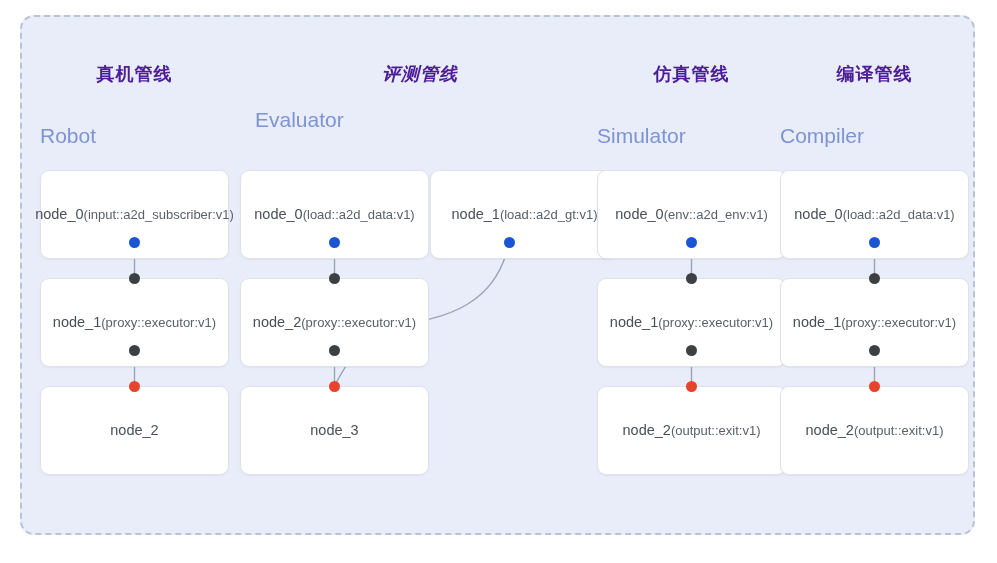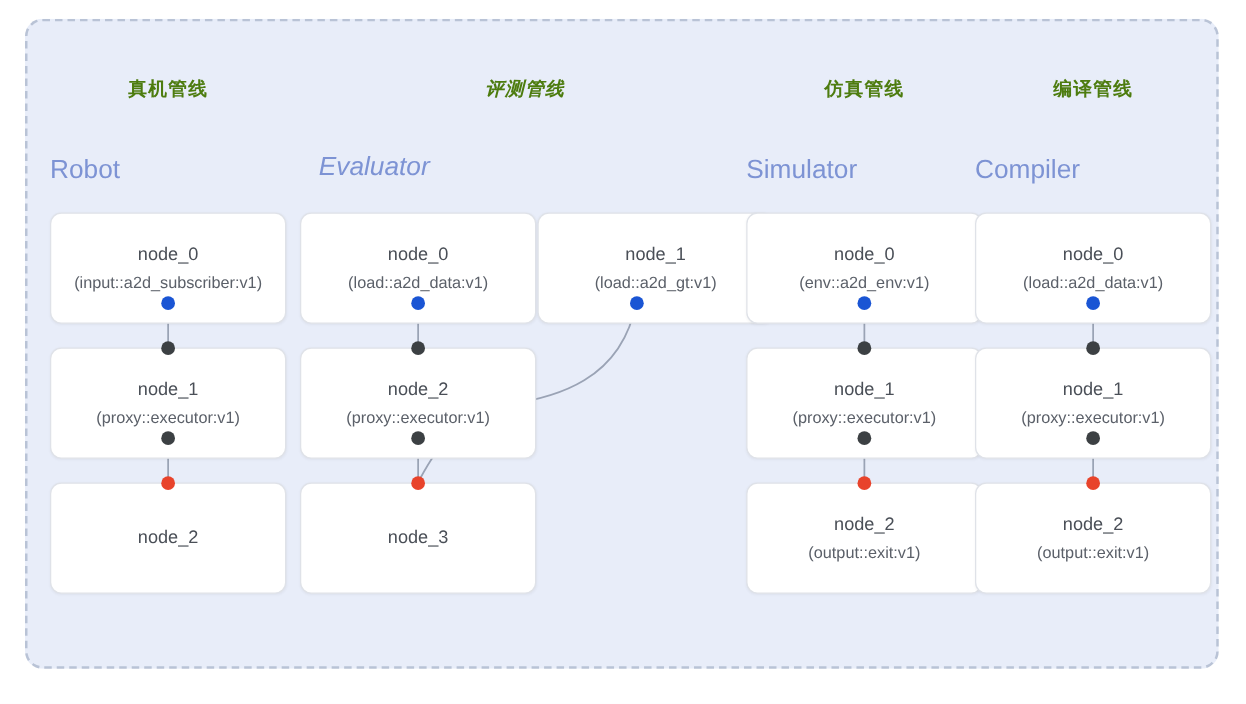--- a/index.html
+++ b/index.html
@@ -46,23 +46,23 @@
     pointer-events: none;
   }
 
   
   .column {
     position: absolute;
   }
   .col-title {
     position: absolute;
     text-align: center;
-    font-size: 15px;
+    font-size: 18px;
     font-weight: bold;
-    color: #4d7c0f;
+    color: #4c1d95;
     letter-spacing: 1px;
     white-space: nowrap;
   }
   .col-subtitle {
     position: absolute;
     text-align: left;
     font-size: 21px;
     font-weight: normal;
     color: #7d93d4;
     white-space: nowrap;
@@ -72,21 +72,21 @@
   .node-card {
     position: absolute;
     width: 189px;
     height: 89px;
     box-sizing: border-box;
     background: #ffffff;
     border: 1px solid #dfe2e8;
     border-radius: 9px;
     box-shadow: 0 1px 2px rgba(60,64,67,0.06);
     display: flex;
-    flex-direction: column;
+    flex-direction: row;
     align-items: center;
     justify-content: center;
     z-index: 3;
   }
   .node-name {
     font-size: 14.5px;
     color: #4a4f57;
     line-height: 21px;
   }
   .node-type {
@@ -148,21 +148,21 @@
   <div class="port port-dark" style="left:129px; top:344.5px;"></div>
   <div class="port port-red" style="left:129px; top:380.5px;"></div>
 
   <div class="node-card" style="left:40px; top:386px;">
     <div class="node-name">node_2</div>
   </div>
 </div>
 
 <div class="column">
   <div class="col-title" style="left:255px; top:62px; width:330px;font-style:italic;">评测管线</div>
-  <div class="col-subtitle" style="left:255px; top:122px; width:330px;font-style:italic;">Evaluator</div>
+  <div class="col-subtitle" style="left:255px; top:108px; width:330px;">Evaluator</div>
 
   <div class="node-card" style="left:240px; top:170px;">
     <div class="node-name">node_0</div>
     <div class="node-type">(load::a2d_data:v1)</div>
   </div>
   <div class="port port-blue" style="left:329px; top:236.5px;"></div>
 
   <div class="node-card" style="left:430px; top:170px;">
     <div class="node-name">node_1</div>
     <div class="node-type">(load::a2d_gt:v1)</div>

